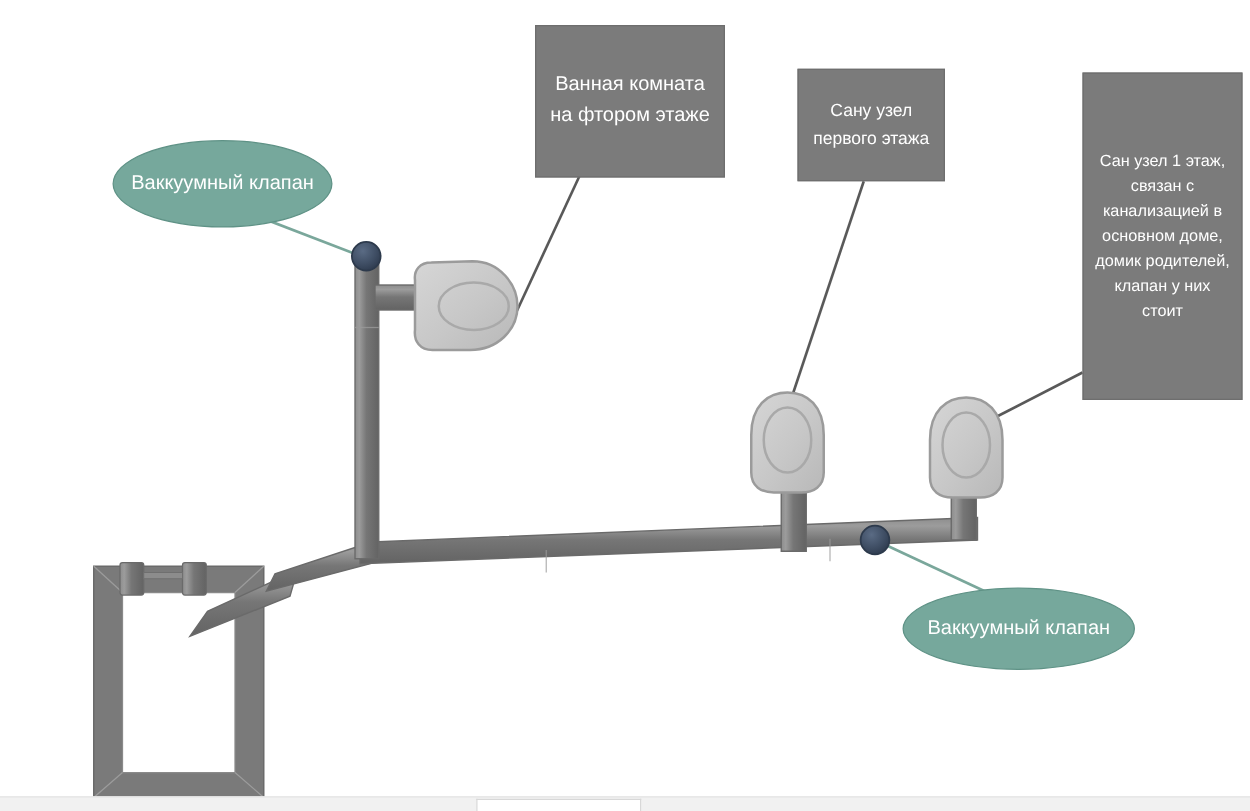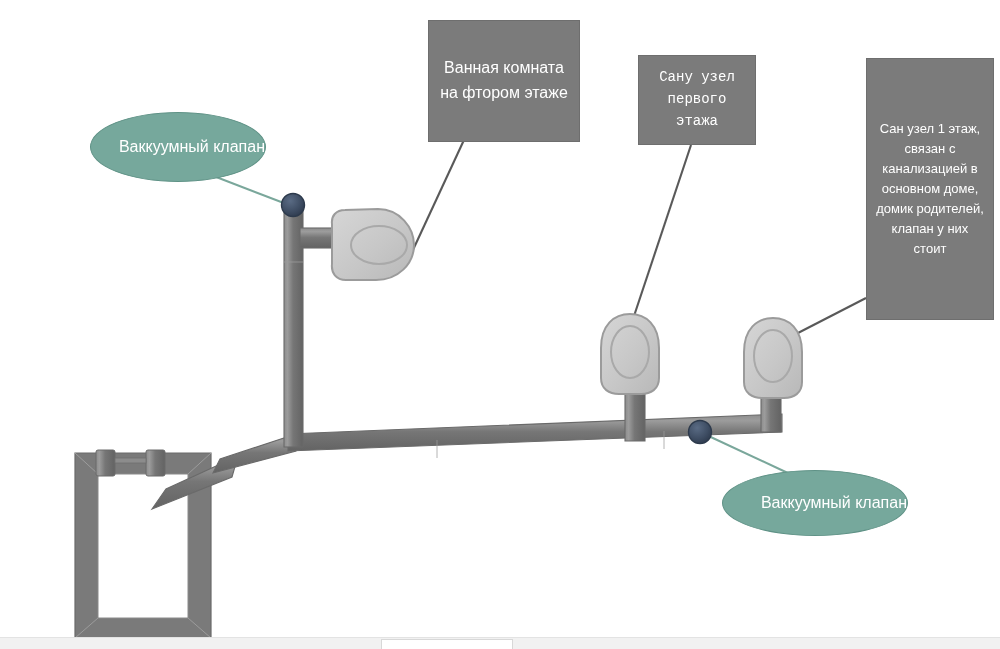--- a/index.html
+++ b/index.html
@@ -45,38 +45,37 @@
     width: 100%;
   }
   #note-bathroom-2nd {
     left: 428px; top: 5px; width: 152px; height: 122px;
     font-size: 16px;
     margin-top: 15px;
   }
   #note-wc-1st {
     left: 638px; top: 55px; width: 118px; height: 90px;
     font-size: 14px;
-    font-family: Liberation Mono, monospace;
   }
   #note-wc-1st-detail {
     left: 866px; top: 58px; width: 128px; height: 262px;
     font-size: 13px;
     justify-content: center;
   }
   
   .valve-ellipse {
     position: absolute;
     box-sizing: border-box;
     background: #76a89c;
     border: 1px solid #5f9286;
     border-radius: 50%;
     color: #ffffff;
     display: flex;
     align-items: center;
-    justify-content: flex-end;
+    justify-content: center;
     text-align: center;
     line-height: 1.7;
     font-size: 16px;
     font-family: "Liberation Sans", sans-serif;
   }
   #valve-label-top {
     left: 90px; top: 112px; width: 176px; height: 70px;
   }
   #valve-label-bottom {
     left: 722px; top: 470px; width: 186px; height: 66px;

